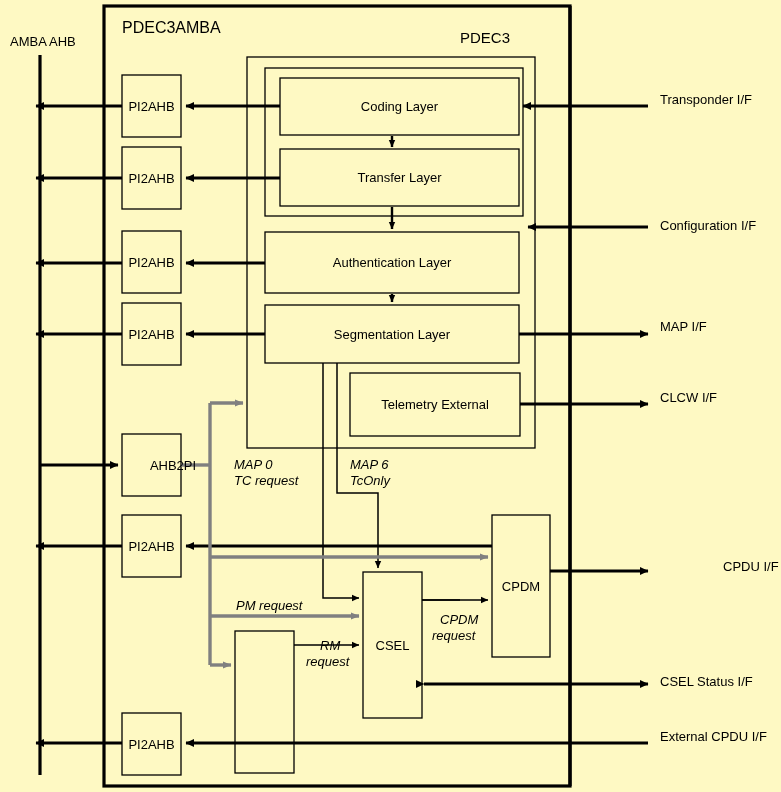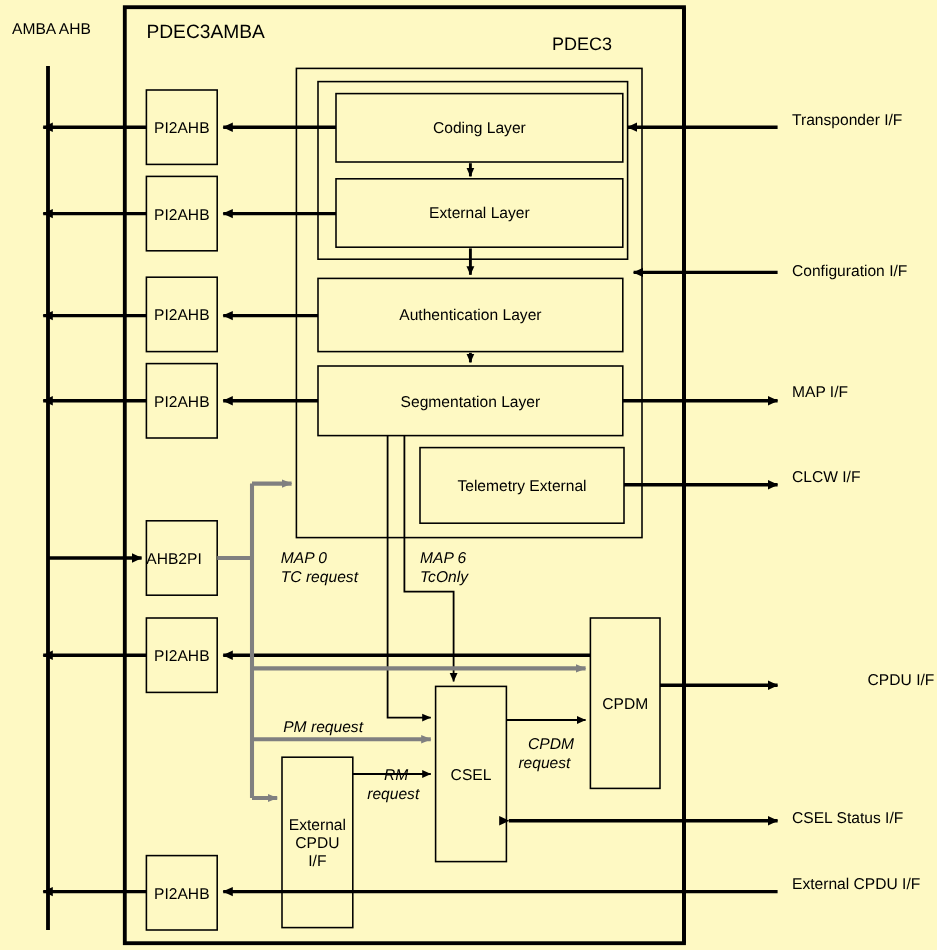--- a/index.html
+++ b/index.html
@@ -141,41 +141,38 @@
 
       <line x1="210" y1="616" x2="359" y2="616" marker-end="url(#ahG)"></line>
 
       <line x1="210" y1="665" x2="231" y2="665" marker-end="url(#ahG)"></line>
     </g>
 
   </svg>
 
   <div class="lbl" style="left:122px;top:20px;font-size:16px;">PDEC3AMBA</div>
   <div class="lbl" style="left:460px;top:30px;font-size:15px;">PDEC3</div>
-  <div class="lbl" style="left:10px;top:16px;">AMBA AHB</div>
+  <div class="lbl" style="left:10px;top:34px;">AMBA AHB</div>
 
   <div class="boxlbl" style="left:122px;top:75px;width:59px;height:62px;">PI2AHB</div>
   <div class="boxlbl" style="left:122px;top:147px;width:59px;height:62px;">PI2AHB</div>
   <div class="boxlbl" style="left:122px;top:231px;width:59px;height:62px;">PI2AHB</div>
   <div class="boxlbl" style="left:122px;top:303px;width:59px;height:62px;">PI2AHB</div>
-  <div class="boxlbl" style="left:122px;top:434px;width:46px;height:62px;">AHB2PI</div>
+  <div class="boxlbl" style="left:122px;top:434px;width:46px;height:62px;padding-left:28px;">AHB2PI</div>
   <div class="boxlbl" style="left:122px;top:515px;width:59px;height:62px;">PI2AHB</div>
   <div class="boxlbl" style="left:122px;top:713px;width:59px;height:62px;">PI2AHB</div>
 
   <div class="boxlbl" style="left:280px;top:78px;width:239px;height:57px;">Coding Layer</div>
-  <div class="boxlbl" style="left:280px;top:149px;width:239px;height:57px;">External Layer</div>
+  <div class="boxlbl" style="left:280px;top:149px;width:239px;height:57px;">Transfer Layer</div>
   <div class="boxlbl" style="left:265px;top:305px;width:254px;height:58px;">Segmentation Layer</div>
   <div class="boxlbl" style="left:265px;top:232px;width:254px;height:61px;">Authentication Layer</div>
   <div class="boxlbl" style="left:350px;top:373px;width:170px;height:63px;">Telemetry External</div>
 
   <div class="boxlbl" style="left:492px;top:515px;width:58px;height:142px;">CPDM</div>
   <div class="boxlbl" style="left:363px;top:572px;width:59px;height:146px;">CSEL</div>
-  <div class="boxlbl" style="left:235px;top:631px;width:59px;height:142px;white-space:pre-line;">External
-CPDU
-I/F</div>
 
   <div class="lbl" style="left:660px;top:92px;">Transponder I/F</div>
   <div class="lbl" style="left:660px;top:218px;">Configuration I/F</div>
   <div class="lbl" style="left:660px;top:319px;">MAP I/F</div>
   <div class="lbl" style="left:660px;top:390px;">CLCW I/F</div>
   <div class="lbl" style="left:676px;top:559px;margin-left:47px;">CPDU I/F</div>
   <div class="lbl" style="left:660px;top:674px;">CSEL Status I/F</div>
   <div class="lbl" style="left:660px;top:729px;">External CPDU I/F</div>
 
   <div class="itallbl" style="left:234px;top:457px;">MAP 0</div>

